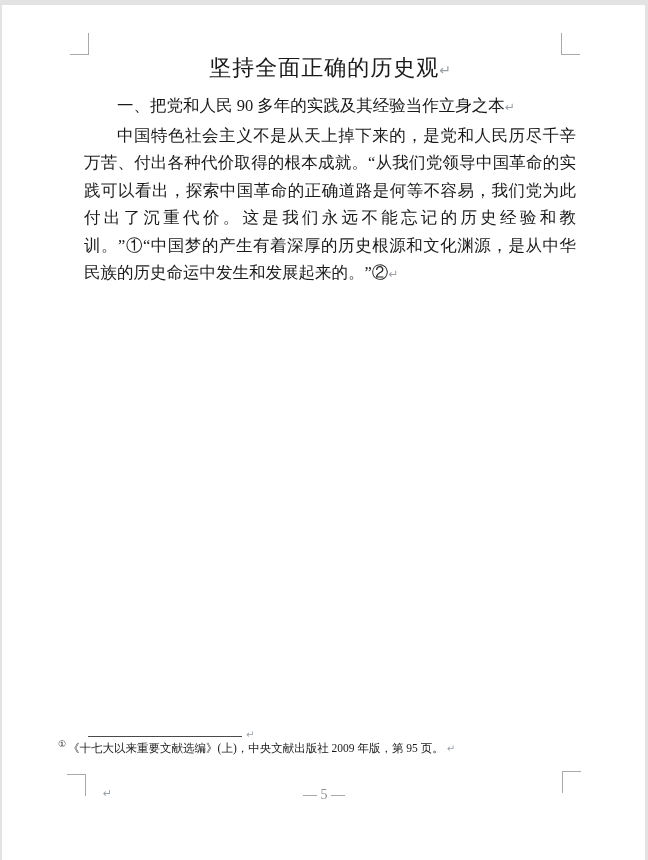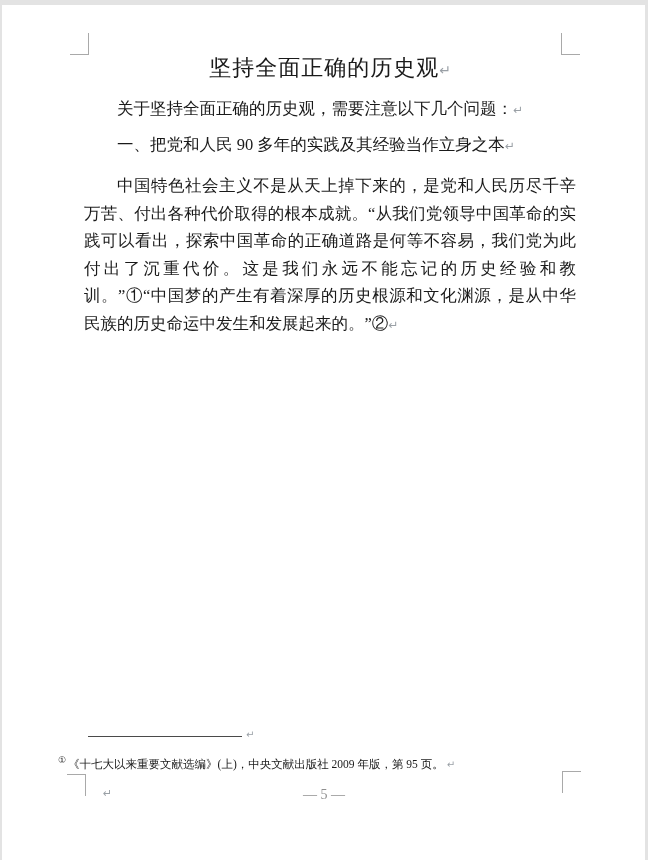--- a/index.html
+++ b/index.html
@@ -27,38 +27,38 @@
   .doc-title{
     font-size:22px;line-height:32px;text-align:center;
     letter-spacing:1px;white-space:nowrap;
   }
   .para{
     font-size:16.5px;line-height:27.5px;text-indent:33px;
     margin:0;
   }
   .para.p1{margin-top:9px;}
   .para.p2{margin-top:6px;}
-  .para.body{margin-top:12px;text-align:justify;}
+  .para.body{margin-top:0;text-align:justify;}
   .pilcrow{
     color:#9aa0a6;font-size:12px;letter-spacing:0;
     font-family:"DejaVu Sans","Liberation Sans",sans-serif;
   }
   .doc-title .pilcrow{font-size:14px;}
 
   .footnotes{
     position:absolute;left:58px;top:729px;width:504px;
     font-size:11.5px;line-height:14px;color:#1a1a1a;
   }
   .fn-sep-row{position:relative;height:9px;}
   .fn-sep{
     position:absolute;left:30px;top:7px;width:154px;height:0;
     border-top:1.5px solid #4a4a4a;
   }
   .fn-sep-row .pilcrow{position:absolute;left:188px;top:-1px;font-size:10px;}
-  .fn-line{white-space:nowrap;margin-top:18px;}
+  .fn-line{white-space:nowrap;margin-top:2px;}
   .fn-marker{
     font-size:9px;vertical-align:super;line-height:1;color:#1a1a1a;
     margin-right:2px;
   }
   .fn-line .pilcrow{font-size:10px;}
 
   .footer{
     position:absolute;left:0;top:786px;width:648px;height:18px;
     color:#8f8f8f;font-size:14px;text-align:center;line-height:18px;
   }
@@ -74,21 +74,20 @@
   <div class="page"></div>
 
   <div class="crop tl"></div>
   <div class="crop tr"></div>
   <div class="crop bl"></div>
   <div class="crop br"></div>
 
   <div class="content">
     <div class="doc-title"><span>坚持全面正确的历史观</span><span class="pilcrow">↵</span></div>
 
-    <p class="para p1"><span>关于坚持全面正确的历史观，需要注意以下几个问题：</span><span class="pilcrow">↵</span></p>
 
     <p class="para p2"><span>一、把党和人民 90 多年的实践及其经验当作立身之本</span><span class="pilcrow">↵</span></p>
 
     <p class="para body"><span>中国特色社会主义不是从天上掉下来的，是党和人民历尽千辛万苦、付出各种代价取得的根本成就。“从我们党领导中国革命的实践可以看出，探索中国革命的正确道路是何等不容易，我们党为此付出了沉重代价。这是我们永远不能忘记的历史经验和教训。”①“中国梦的产生有着深厚的历史根源和文化渊源，是从中华民族的历史命运中发生和发展起来的。”②</span><span class="pilcrow">↵</span></p>
   </div>
 
   <div class="footnotes">
     <div class="fn-sep-row">
       <div class="fn-sep"></div>
       <span class="pilcrow">↵</span>

